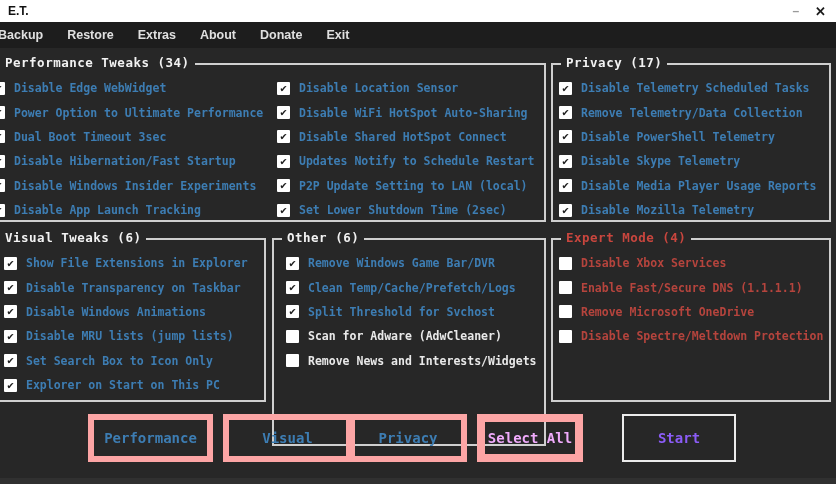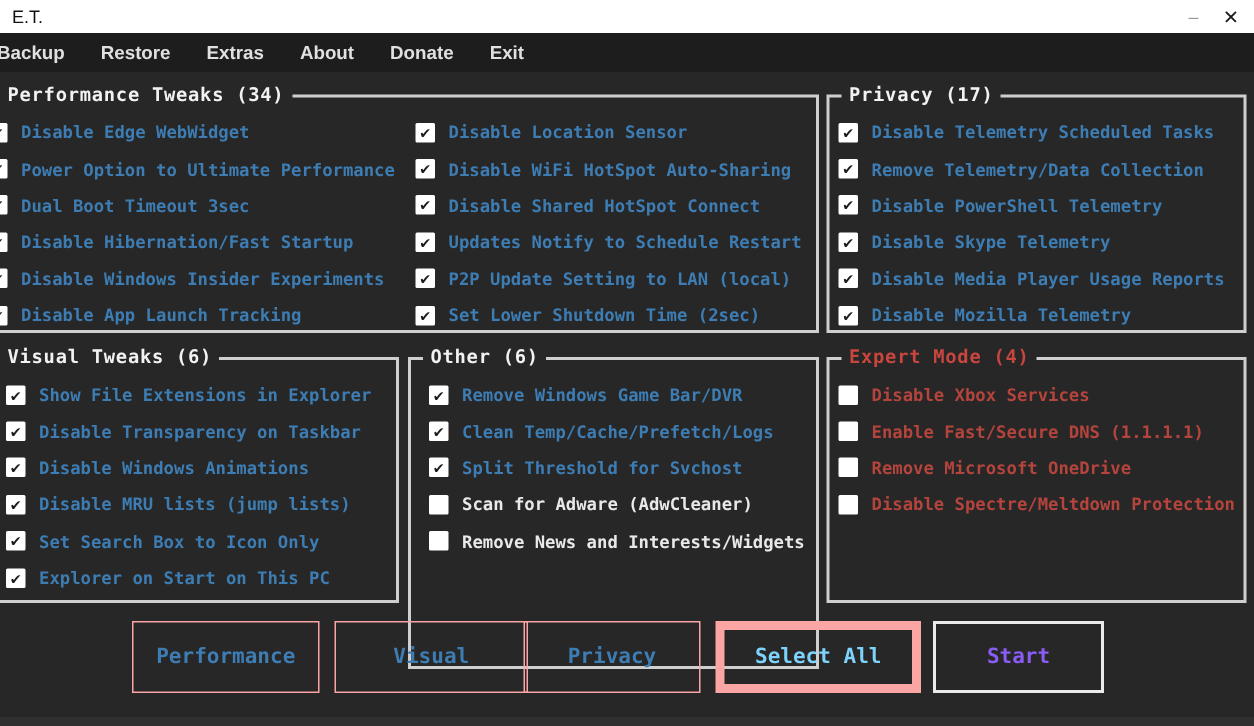--- a/index.html
+++ b/index.html
@@ -11,21 +11,21 @@
     overflow:hidden;
   }
 
   
   .titlebar {
     position:absolute; top:0; left:0; right:0; height:22px;
     background:#ffffff;
     display:flex; align-items:center;
     padding:0 10px 0 8px;
     font-family:"Liberation Sans", sans-serif;
-    font-size:12px; color:#111;
+    font-size:12px; color:#111;font-weight:bold;
   }
   .titlebar .title { flex:1; }
   .min-btn { color:#9a9a9a; font-size:12px; margin-right:16px; }
   .close-btn { color:#1a1a1a; font-size:13px; line-height:1; cursor:default; }
 
   
   .menubar {
     position:absolute; top:22px; left:0; right:0; height:26px;
     background:#1d1d1d;
     display:flex; align-items:center; gap:16px;
@@ -82,25 +82,25 @@
 
   
   .btn {
     position:absolute; top:414px; height:48px;
     display:flex; align-items:center; justify-content:center;
     background:transparent;
     font-family:"DejaVu Sans Mono", monospace;
     font-size:14px; font-weight:bold;
     cursor:default; white-space:nowrap;
   }
-  .btn.blue-btn { border:1px solid #fca5a5; color:var(--blue, #4a87b8); }
+  .btn.blue-btn { border:6px solid #fca5a5; color:var(--blue, #4a87b8); }
   #btn-performance { left:88px;  width:125px; }
   #btn-visual      { left:223px; width:129px; }
   #btn-privacy     { left:349px; width:118px; }
-  #btn-selectall   { left:477px; width:137px; border:6px solid #fca5a5; color:#7dd3fc; }
+  #btn-selectall   { left:477px; width:106px; border:8px solid #fca5a5; color:#f0abfc; }
   #btn-start       { left:622px; width:114px; border:2px solid #ebebeb; color:#8b5cf6; }
 
   .footer-strip {
     position:absolute; left:0; right:0; top:478px; height:6px;
     background:#303030;
   }
 </style>
 </head>
 <body>
 

